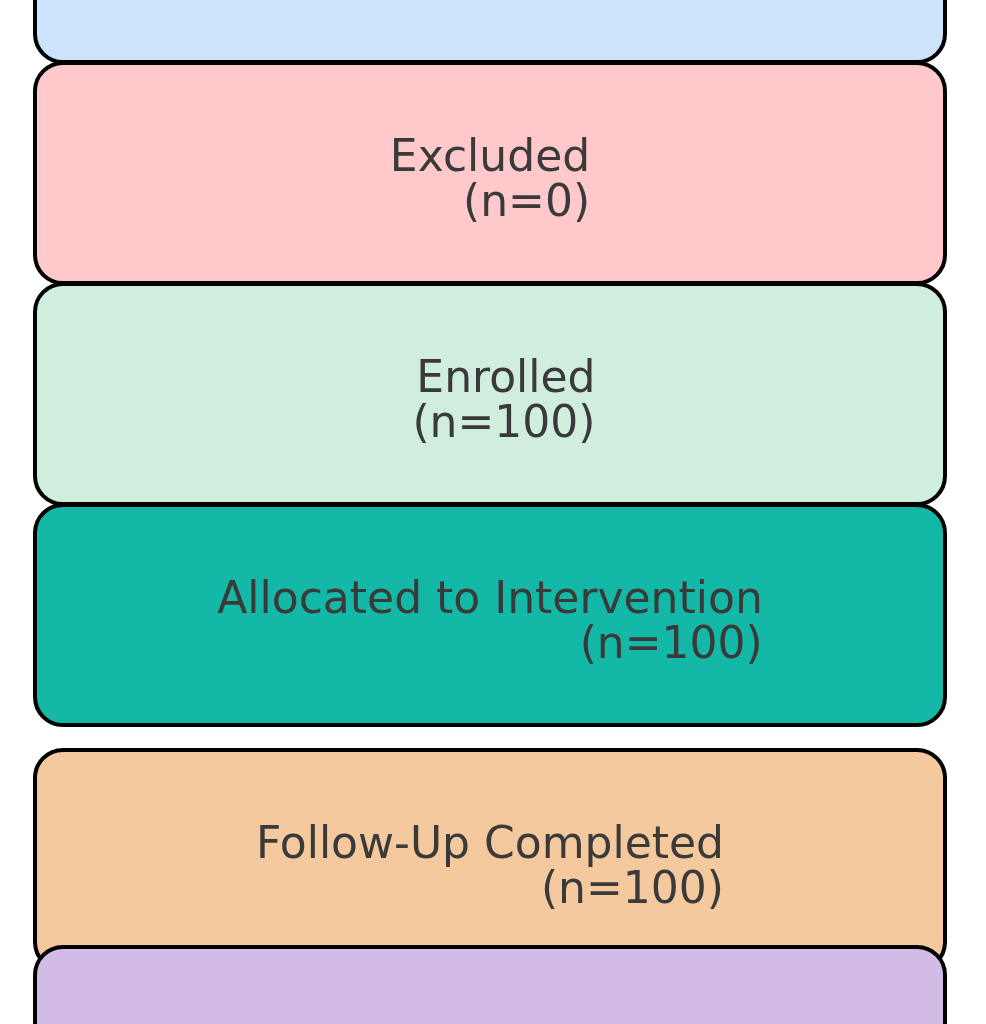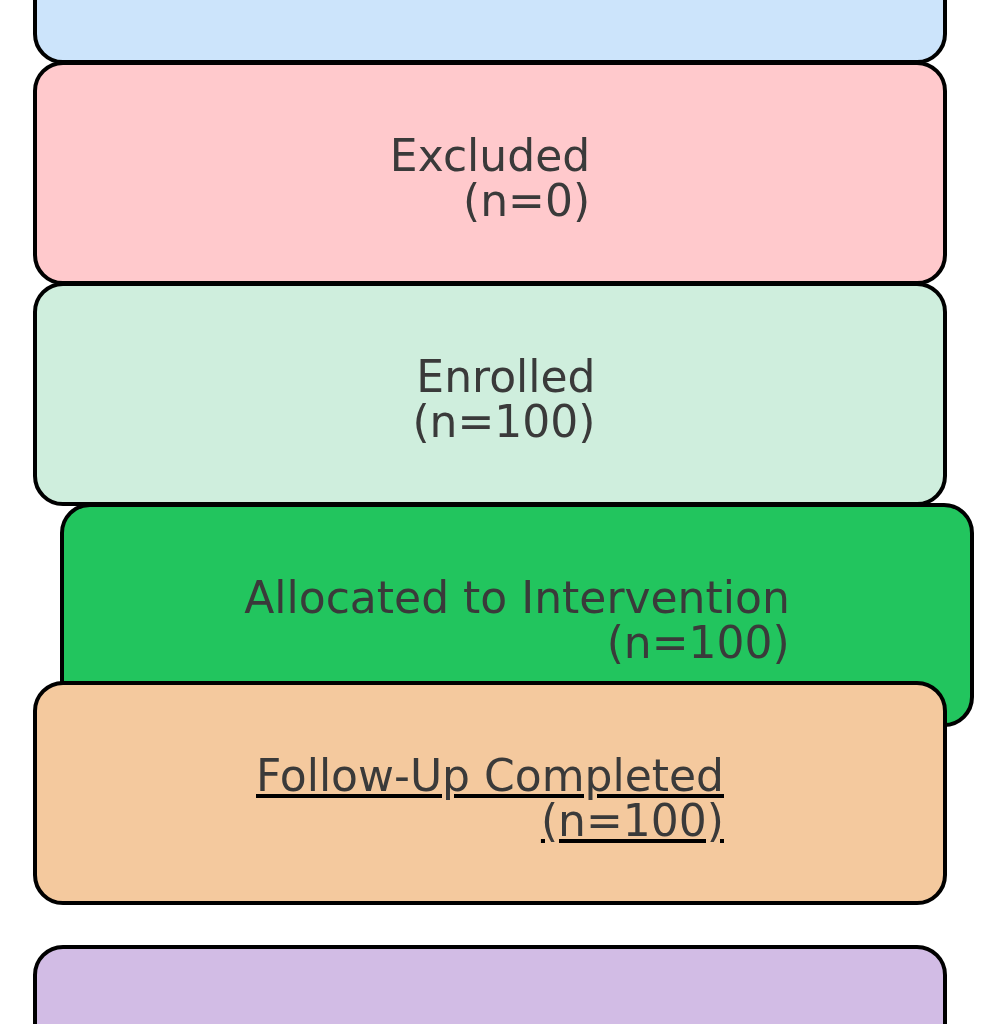--- a/index.html
+++ b/index.html
@@ -33,21 +33,21 @@
     font-size: 44px;
     line-height: 45px;
     transform: translateY(5px);
     white-space: nowrap;
   }
   
   .pos-0 { top: -160px; }
   .pos-1 { top: 61px;  }
   .pos-2 { top: 282px; padding-left: 28px; }
   .pos-3 { top: 503px; }
-  .pos-4 { top: 681px; text-decoration: underline; }
+  .pos-4 { top: 748px; }
   .pos-5 { top: 945px; }
 </style>
 </head>
 <body>
 
 <div class="canvas">
 
   <div class="flow-box pos-0" style="background: rgb(204, 228, 251);">
     <div class="box-text">
       <div></div>
@@ -62,21 +62,21 @@
     </div>
   </div>
 
   <div class="flow-box pos-2" style="background: rgb(207, 238, 221);">
     <div class="box-text">
       <div>Enrolled</div>
       <div>(n=100)</div>
     </div>
   </div>
 
-  <div class="flow-box pos-3" style="background: #22c55e; margin-left: 27px;">
+  <div class="flow-box pos-3" style="background: #14b8a6;">
     <div class="box-text">
       <div>Allocated to Intervention</div>
       <div>(n=100)</div>
     </div>
   </div>
 
   <div class="flow-box pos-4" style="background: rgb(244, 201, 158);">
     <div class="box-text">
       <div>Follow-Up Completed</div>
       <div>(n=100)</div>

